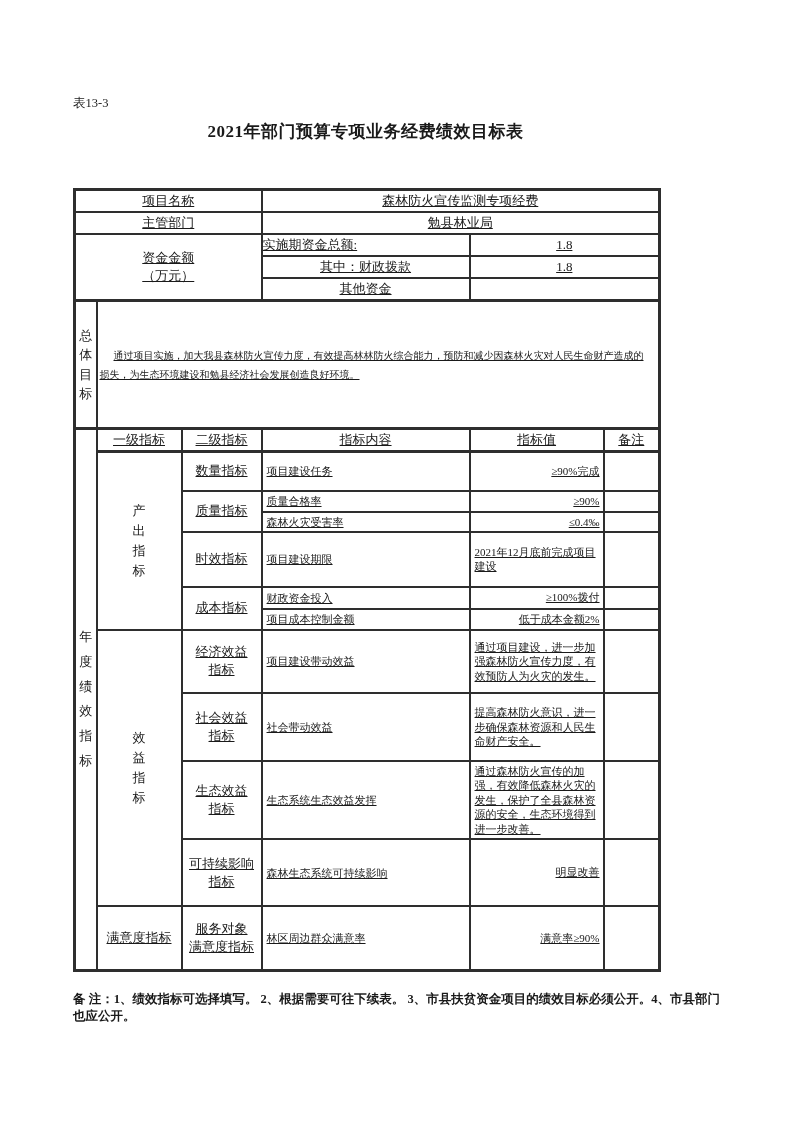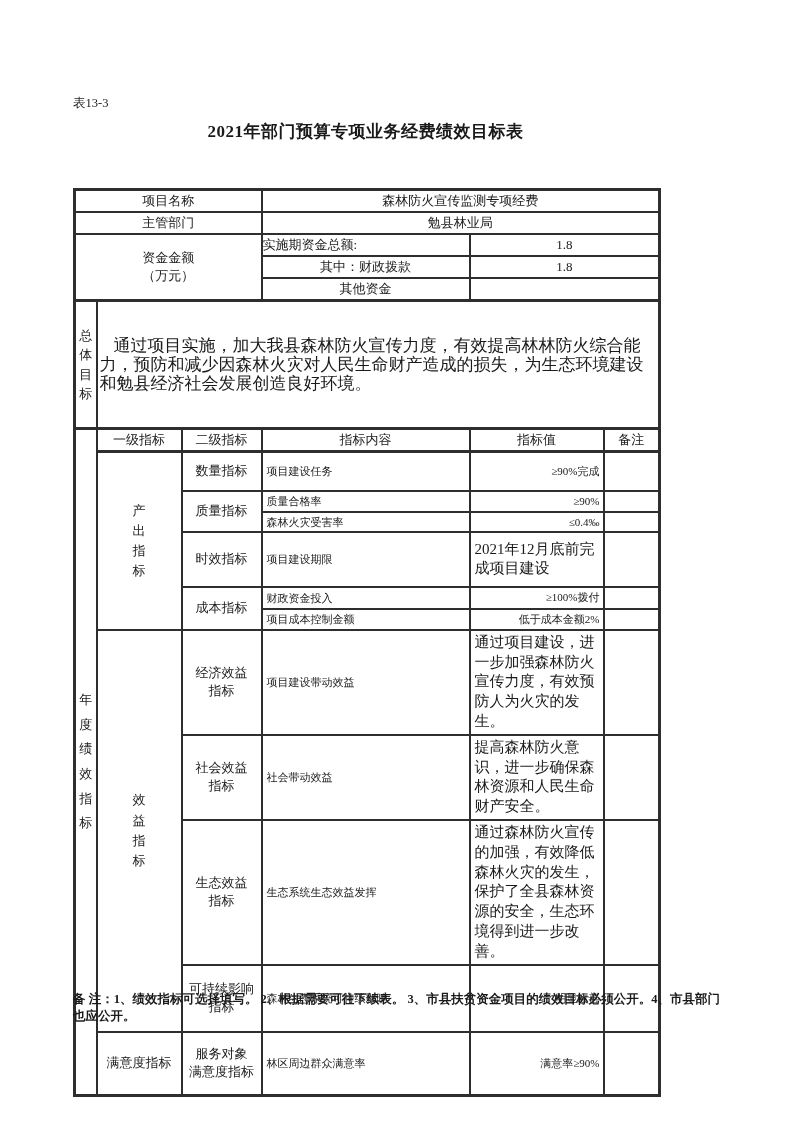--- a/index.html
+++ b/index.html
@@ -20,48 +20,49 @@
     position: absolute; left: 73px; top: 120px; width: 585px;
     text-align: center; font-size: 17px; font-weight: bold;
     letter-spacing: 0.5px;
   }
   table.main {
     position: absolute; left: 73px; top: 188px;
     width: 585px;
     border-collapse: collapse;
     table-layout: fixed;
     border: 3px solid #2e2e2e;
+    text-decoration: underline;
   }
   td {
     border: 2px solid #2e2e2e;
     padding: 1px 3px;
     font-size: 13px;
     vertical-align: middle;
     text-align: center;
     overflow: hidden;
   }
   td.lleft { text-align: left; padding-left: 0; }
   td.cnt  { font-size: 11px; text-align: left; padding: 2px 4px; line-height: 1.3; }
   td.valr { font-size: 11px; text-align: right; padding: 2px 3px; }
-  td.vall { font-size: 15px; text-align: left;  padding: 2px 4px; line-height: 1.32; }
+  td.vall { font-size: 11px; text-align: left;  padding: 2px 4px; line-height: 1.32; }
   td.novert { padding: 0; }
   .ml { white-space: pre-line; }
   .vert {
     display: inline-block;
     width: 14px;
     word-break: break-all;
     white-space: normal;
     text-align: center;
     font-size: 13px;
     line-height: 1.5;
   }
   .vert.loose  { line-height: 1.9; }
   .vert.group  { line-height: 1.55; }
   td.goal {
-    font-size: 17px; line-height: 19px;
+    font-size: 10px; line-height: 19px;
     text-align: left; padding: 2px 5px 2px 2px;
     text-indent: 14px;
   }
   .bt-thin  { border-top-width: 1px !important; }
   .bt-thick { border-top-width: 3px !important; }
   .bb-thick { border-bottom-width: 3px !important; }
   .footnote {
     position: absolute; left: 73px; top: 991px; width: 650px;
     font-size: 12.5px; font-weight: bold; line-height: 17px;
     text-align: left;

